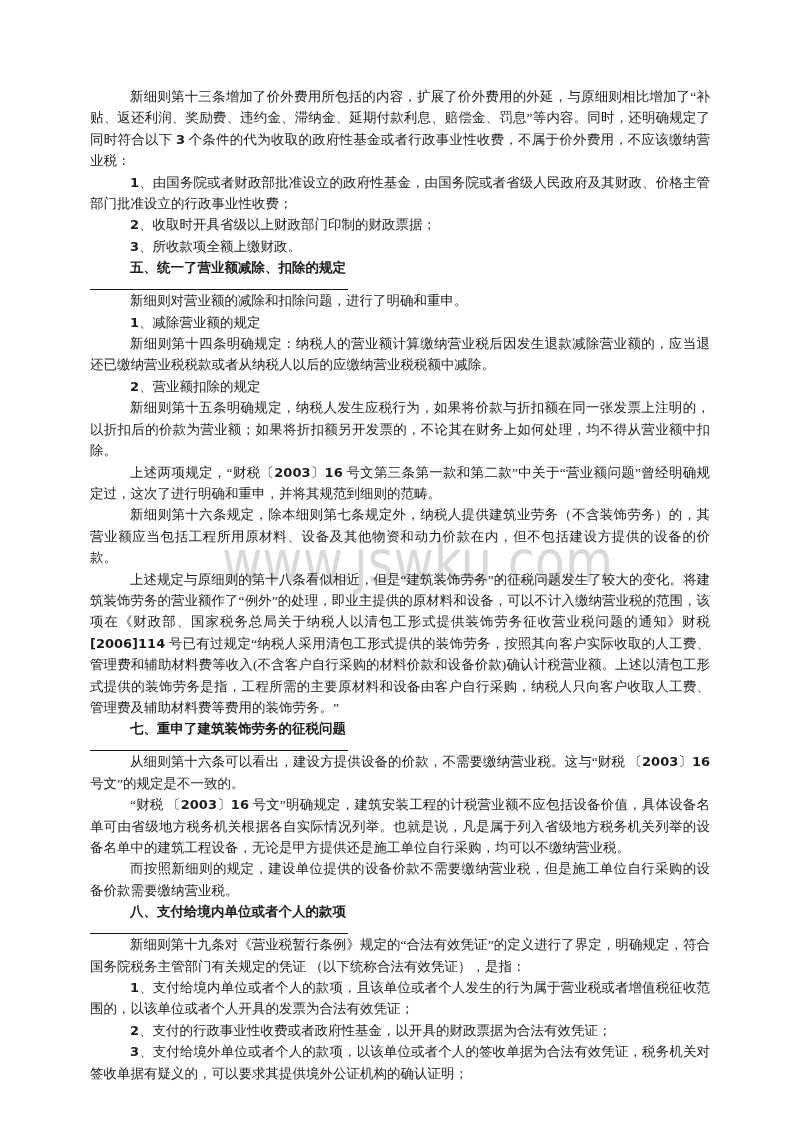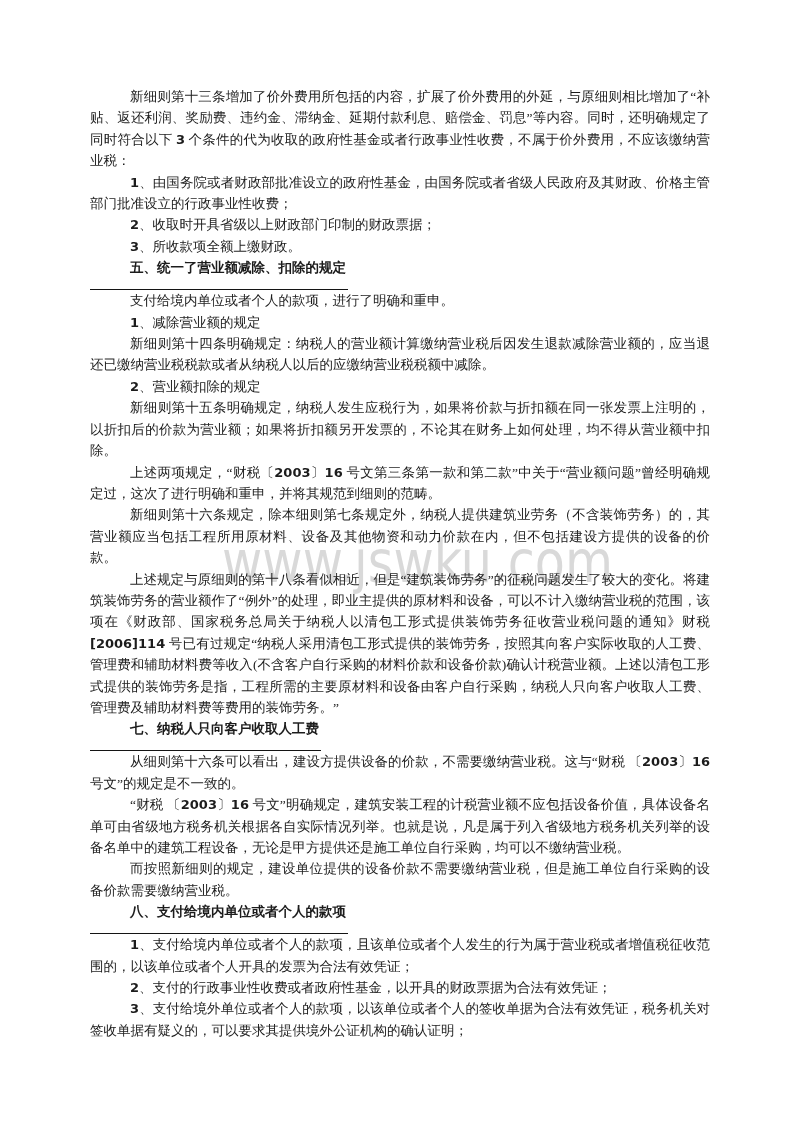--- a/index.html
+++ b/index.html
@@ -68,30 +68,31 @@
 <body>
 
 <div class="page">
   <div class="watermark">www.jswku.com</div>
   <div class="doc-body" id="doc-body">
       <p class="para">新细则第十三条增加了价外费用所包括的内容，扩展了价外费用的外延，与原细则相比增加了“补贴、返还利润、奖励费、违约金、滞纳金、延期付款利息、赔偿金、罚息”等内容。同时，还明确规定了同时符合以下 <span class="num">3</span> 个条件的代为收取的政府性基金或者行政事业性收费，不属于价外费用，不应该缴纳营业税：</p>
       <p class="para"><span class="num">1</span>、由国务院或者财政部批准设立的政府性基金，由国务院或者省级人民政府及其财政、价格主管部门批准设立的行政事业性收费；</p>
       <p class="para"><span class="num">2</span>、收取时开具省级以上财政部门印制的财政票据；</p>
       <p class="para"><span class="num">3</span>、所收款项全额上缴财政。</p>
       <p class="heading"><span class="heading-text">五、统一了营业额减除、扣除的规定</span></p>
-      <p class="para">支付给境内单位或者个人的款项，进行了明确和重申。</p>
+      <p class="para">新细则对营业额的减除和扣除问题，进行了明确和重申。</p>
       <p class="para"><span class="num">1</span>、减除营业额的规定</p>
       <p class="para">新细则第十四条明确规定：纳税人的营业额计算缴纳营业税后因发生退款减除营业额的，应当退还已缴纳营业税税款或者从纳税人以后的应缴纳营业税税额中减除。</p>
       <p class="para"><span class="num">2</span>、营业额扣除的规定</p>
       <p class="para">新细则第十五条明确规定，纳税人发生应税行为，如果将价款与折扣额在同一张发票上注明的，以折扣后的价款为营业额；如果将折扣额另开发票的，不论其在财务上如何处理，均不得从营业额中扣除。</p>
       <p class="para">上述两项规定，“财税〔<span class="num">2003</span>〕<span class="num">16</span> 号文第三条第一款和第二款”中关于“营业额问题”曾经明确规定过，这次了进行明确和重申，并将其规范到细则的范畴。</p>
       <p class="para">新细则第十六条规定，除本细则第七条规定外，纳税人提供建筑业劳务（不含装饰劳务）的，其营业额应当包括工程所用原材料、设备及其他物资和动力价款在内，但不包括建设方提供的设备的价款。</p>
       <p class="para">上述规定与原细则的第十八条看似相近，但是“建筑装饰劳务”的征税问题发生了较大的变化。将建筑装饰劳务的营业额作了“例外”的处理，即业主提供的原材料和设备，可以不计入缴纳营业税的范围，该项在《财政部、国家税务总局关于纳税人以清包工形式提供装饰劳务征收营业税问题的通知》财税<span class="num">[2006]114</span> 号已有过规定“纳税人采用清包工形式提供的装饰劳务，按照其向客户实际收取的人工费、管理费和辅助材料费等收入(不含客户自行采购的材料价款和设备价款)确认计税营业额。上述以清包工形式提供的装饰劳务是指，工程所需的主要原材料和设备由客户自行采购，纳税人只向客户收取人工费、管理费及辅助材料费等费用的装饰劳务。”</p>
-      <p class="heading"><span class="heading-text">七、纳税人只向客户收取人工费</span></p>
+      <p class="heading"><span class="heading-text">七、重申了建筑装饰劳务的征税问题</span></p>
       <p class="para">从细则第十六条可以看出，建设方提供设备的价款，不需要缴纳营业税。这与“财税 〔<span class="num">2003</span>〕<span class="num">16</span> 号文”的规定是不一致的。</p>
       <p class="para">“财税 〔<span class="num">2003</span>〕<span class="num">16</span> 号文”明确规定，建筑安装工程的计税营业额不应包括设备价值，具体设备名单可由省级地方税务机关根据各自实际情况列举。也就是说，凡是属于列入省级地方税务机关列举的设备名单中的建筑工程设备，无论是甲方提供还是施工单位自行采购，均可以不缴纳营业税。</p>
       <p class="para">而按照新细则的规定，建设单位提供的设备价款不需要缴纳营业税，但是施工单位自行采购的设备价款需要缴纳营业税。</p>
       <p class="heading"><span class="heading-text">八、支付给境内单位或者个人的款项</span></p>
+      <p class="para">新细则第十九条对《营业税暂行条例》规定的“合法有效凭证”的定义进行了界定，明确规定，符合国务院税务主管部门有关规定的凭证 （以下统称合法有效凭证），是指：</p>
       <p class="para"><span class="num">1</span>、支付给境内单位或者个人的款项，且该单位或者个人发生的行为属于营业税或者增值税征收范围的，以该单位或者个人开具的发票为合法有效凭证；</p>
       <p class="para"><span class="num">2</span>、支付的行政事业性收费或者政府性基金，以开具的财政票据为合法有效凭证；</p>
       <p class="para"><span class="num">3</span>、支付给境外单位或者个人的款项，以该单位或者个人的签收单据为合法有效凭证，税务机关对签收单据有疑义的，可以要求其提供境外公证机构的确认证明；</p>
     </div>
 </div>
 
 </body></html>

